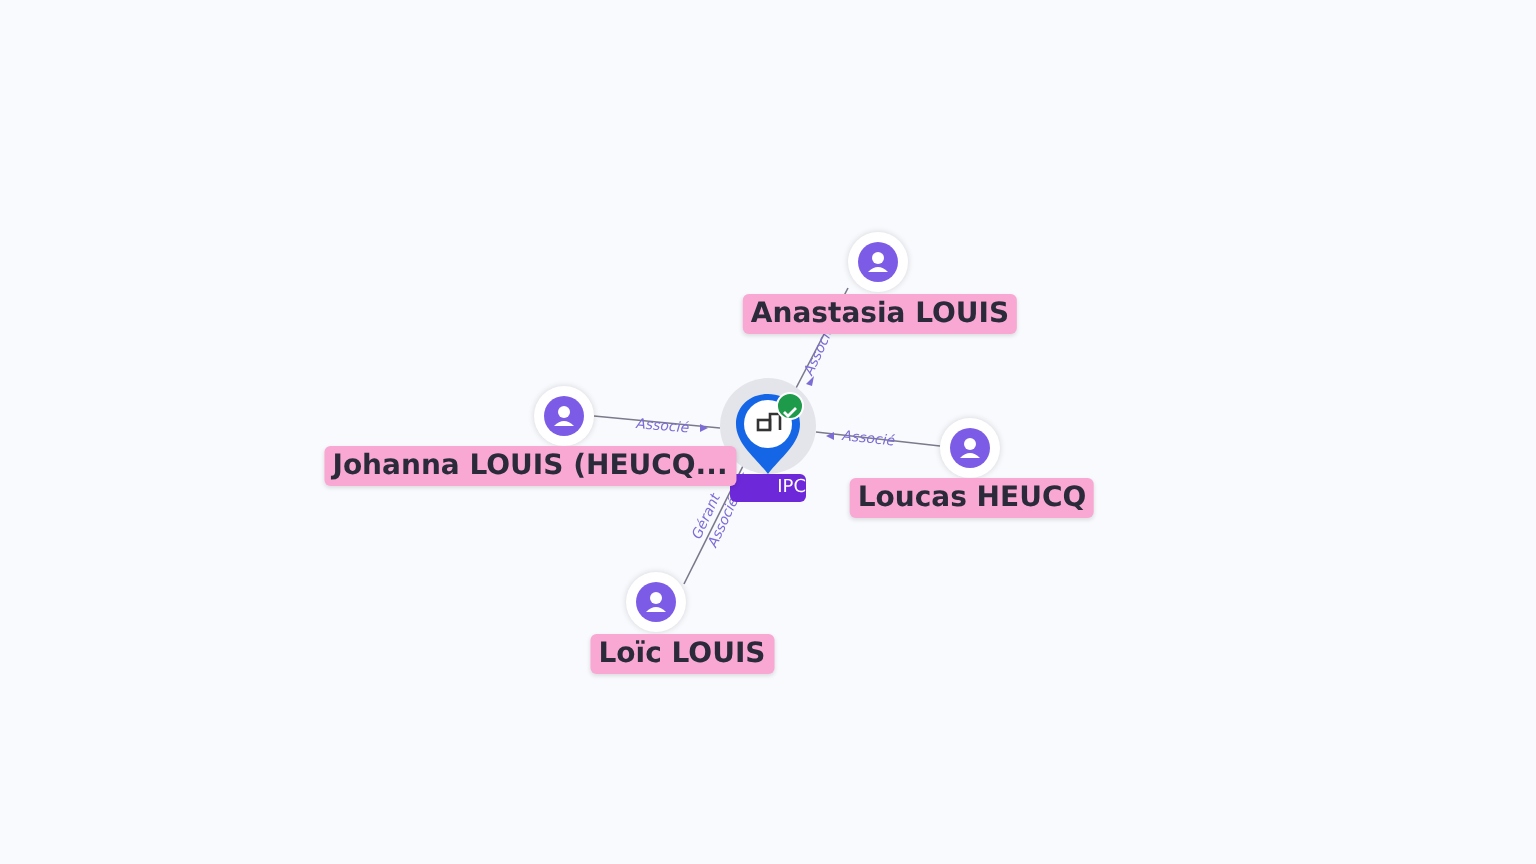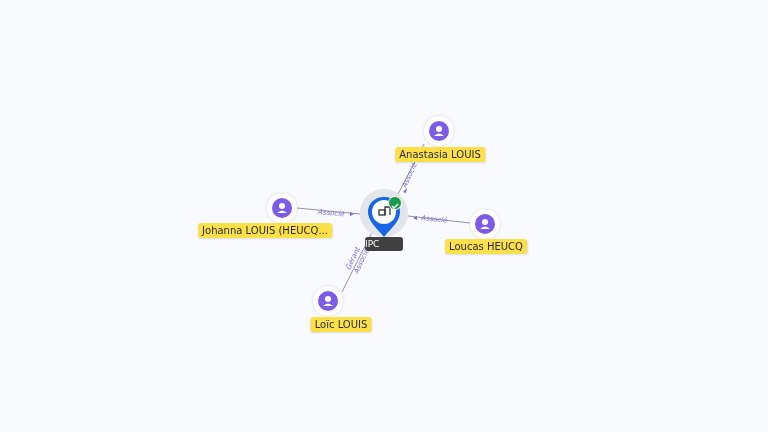--- a/index.html
+++ b/index.html
@@ -1,24 +1,24 @@
 <!DOCTYPE html>
 <html><head>
 <meta charset="utf-8">
 <style>
   html,body{margin:0;padding:0;}
   body{width:768px;height:432px;background:#f9fafe;position:relative;overflow:hidden;font-family:"DejaVu Sans","Liberation Sans",sans-serif;}
   #graph{position:absolute;left:0;top:0;width:768px;height:432px;}
   .person{position:absolute;width:30px;height:30px;border-radius:50%;background:#fff;box-shadow:0 0 3px rgba(0,0,0,0.15);}
   .person .dot{position:absolute;left:5px;top:5px;width:20px;height:20px;border-radius:50%;background:#7c5ce6;}
   .person svg{position:absolute;left:5px;top:5px;}
-  .label{position:absolute;background:#fde047;font-size:10px;color:#2a2a3a;padding:2px 4px;border-radius:3px;box-shadow:0 1px 2px rgba(0,0,0,0.12);white-space:nowrap;transform:translateX(-50%);}
+  .label{position:absolute;background:#f9a8d4;font-size:14px;color:#2a2a3a;padding:2px 4px;border-radius:3px;box-shadow:0 1px 2px rgba(0,0,0,0.12);white-space:nowrap;transform:translateX(-50%);font-weight:bold;}
   .company-halo{position:absolute;left:360px;top:189px;width:48px;height:48px;border-radius:50%;background:#e4e5ea;}
   .company-pin{position:absolute;left:366px;top:195px;}
-  .company-label{position:absolute;left:365px;top:237px;width:38px;height:14px;background:#404040;border-radius:3px;color:#fff;font-size:9px;text-align:left;line-height:14px;}
+  .company-label{position:absolute;left:365px;top:237px;width:38px;height:14px;background:#6d28d9;border-radius:3px;color:#fff;font-size:9px;text-align:right;line-height:14px;}
   .check{position:absolute;left:388px;top:196px;width:12px;height:12px;border-radius:50%;background:#1d9a4a;border:1px solid #fff;}
 </style>
 </head>
 <body>
 
 <svg id="graph" width="768" height="432">
   <g stroke="#7a7a8a" stroke-width="0.8" fill="none">
     <line x1="297" y1="208" x2="360" y2="214"></line>
     <line x1="424" y1="144" x2="397" y2="196"></line>
     <line x1="470" y1="223" x2="408" y2="216"></line>

